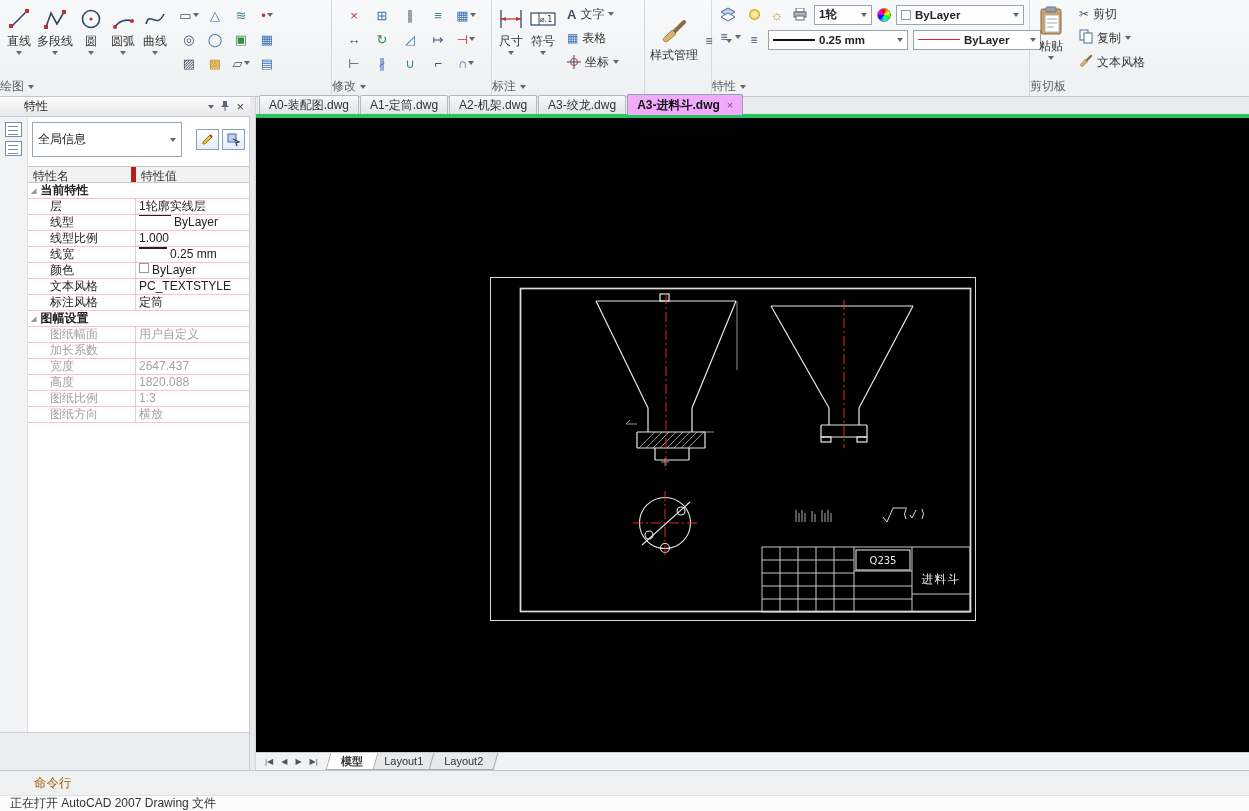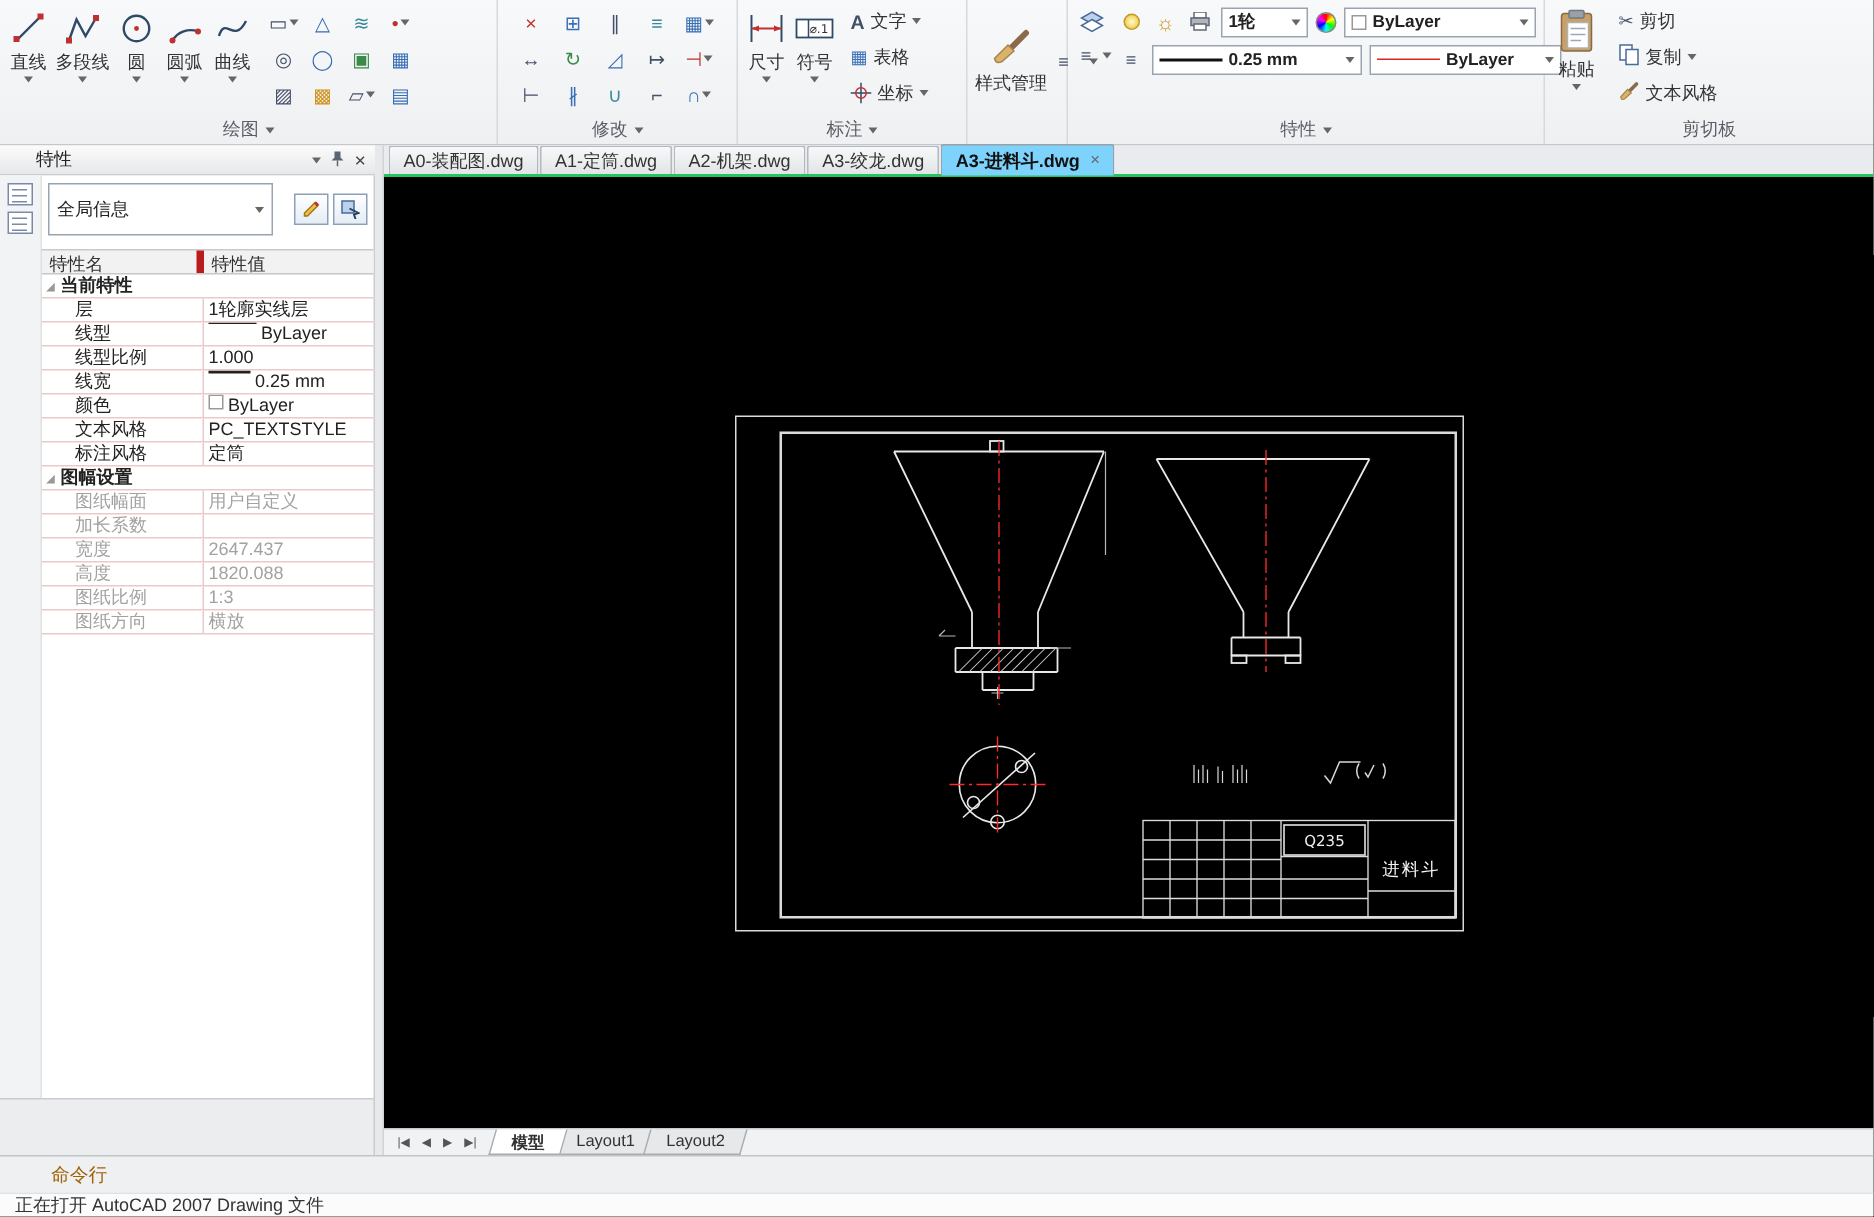--- a/index.html
+++ b/index.html
@@ -4,21 +4,21 @@
 <style>
   * { margin:0; padding:0; box-sizing:border-box; }
   html,body { width:1249px; height:811px; overflow:hidden; }
   body { font-family:"Liberation Sans",sans-serif; font-size:12px; color:#222; background:#f0f1f2; }
   .app { width:1249px; height:811px; display:flex; flex-direction:column; }
 
   
   .ribbon { height:97px; background:linear-gradient(#f8f9fa,#eef0f2); border-bottom:1px solid #c3c8ce; display:flex; }
   .rgroup { border-right:1px solid #d6d9dd; display:flex; flex-direction:column; }
   .rgc { flex:1; display:flex; align-items:flex-start; padding:2px 3px 0; }
-  .rlabel { height:19px; display:flex; align-items:center; justify-content:center; gap:4px; color:#5a5f66; font-size:12px; }
+  .rlabel { height:19px; display:flex; align-items:center; gap:4px; color:#5a5f66; font-size:12px; }
   .arr { width:0; height:0; border-left:3px solid transparent; border-right:3px solid transparent; border-top:4px solid #666; display:inline-block; }
   .bigbtn { display:flex; flex-direction:column; align-items:center; padding:3px 2px 0; gap:1px; cursor:default; }
   .bicon { width:28px; height:27px; display:flex; align-items:center; justify-content:center; }
   .blabel { font-size:12px; color:#333; white-space:nowrap; }
   .sgrid { display:grid; grid-auto-rows:24px; margin-left:5px; margin-top:1px; }
   .g4 { grid-template-columns:repeat(4,26px); }
   .g5 { grid-template-columns:repeat(5,28px); }
   .sbtn { display:flex; align-items:center; justify-content:center; font-size:13px; gap:1px; }
   .c-blue { color:#3a6fb5; } .c-dark { color:#44506a; } .c-red { color:#c03030; }
   .c-green { color:#3a8a4a; } .c-yel { color:#cf9420; } .c-tea { color:#3a8a9a; }
@@ -62,24 +62,24 @@
   .pgr .tri { font-size:7px; color:#999; }
   .dis .nm, .dis .vl { color:#a2a2a2; }
   .lseg { display:inline-block; width:32px; height:1px; background:#222; }
   .lseg.t2 { height:2px; width:28px; }
   .pfoot { flex:1; background:#ecedef; border-top:1px solid #c9ccd0; border-right:1px solid #c9ccd0; }
 
   .splitter { width:6px; background:#e7e9eb; border-right:1px solid #cfd3d7; }
 
   
   .ccol { width:993px; display:flex; flex-direction:column; }
-  .dtabs { height:21px; background:#e9ebee; border-bottom:2px solid #22c55e; display:flex; align-items:flex-end; padding-left:3px;text-align:center; }
+  .dtabs { height:21px; background:#e9ebee; border-bottom:4px solid #22c55e; display:flex; align-items:flex-end; padding-left:3px;text-align:center; }
   .dtab { height:19px; margin-bottom:0; padding:0 9px; display:flex; align-items:center; gap:7px; font-size:12px; color:#333;
           background:linear-gradient(#f7f8f9,#e2e4e7); border:1px solid #b4b9bf; border-bottom:none; border-radius:2px 2px 0 0; margin-right:1px; }
-  .dtab.active { height:21px; background:#7dd3fc; font-weight:bold; color:#111; margin-bottom:-1px; z-index:2; border-color:#9aa0a7; }
+  .dtab.active { height:21px; background:#f0abfc; font-weight:bold; color:#111; margin-bottom:-1px; z-index:2; border-color:#9aa0a7; }
   .dtab .x { color:#666; font-size:11px; font-weight:normal; }
   .canvas { height:634px; background:#000; position:relative; }
   .canvas svg { position:absolute; inset:0; }
   .mbar { height:18px; background:#f1f2f4; border-top:1px solid #c6cacd; display:flex; align-items:center; padding-left:5px; font-size:11px; color:#333; }
   .mnav { font-size:8px; color:#555; padding:0 4px; }
   .mtabs { display:flex; margin-left:6px; height:17px; }
   .mtab { padding:0 12px; border:1px solid #a8adb2; border-top:none; background:#e6e8ea; transform:skewX(-16deg); margin-right:-5px; display:flex; align-items:center; }
   .mtab > span { transform:skewX(16deg); display:inline-block; }
   .mtab.active { background:#fff; font-weight:bold; z-index:2; }
 

